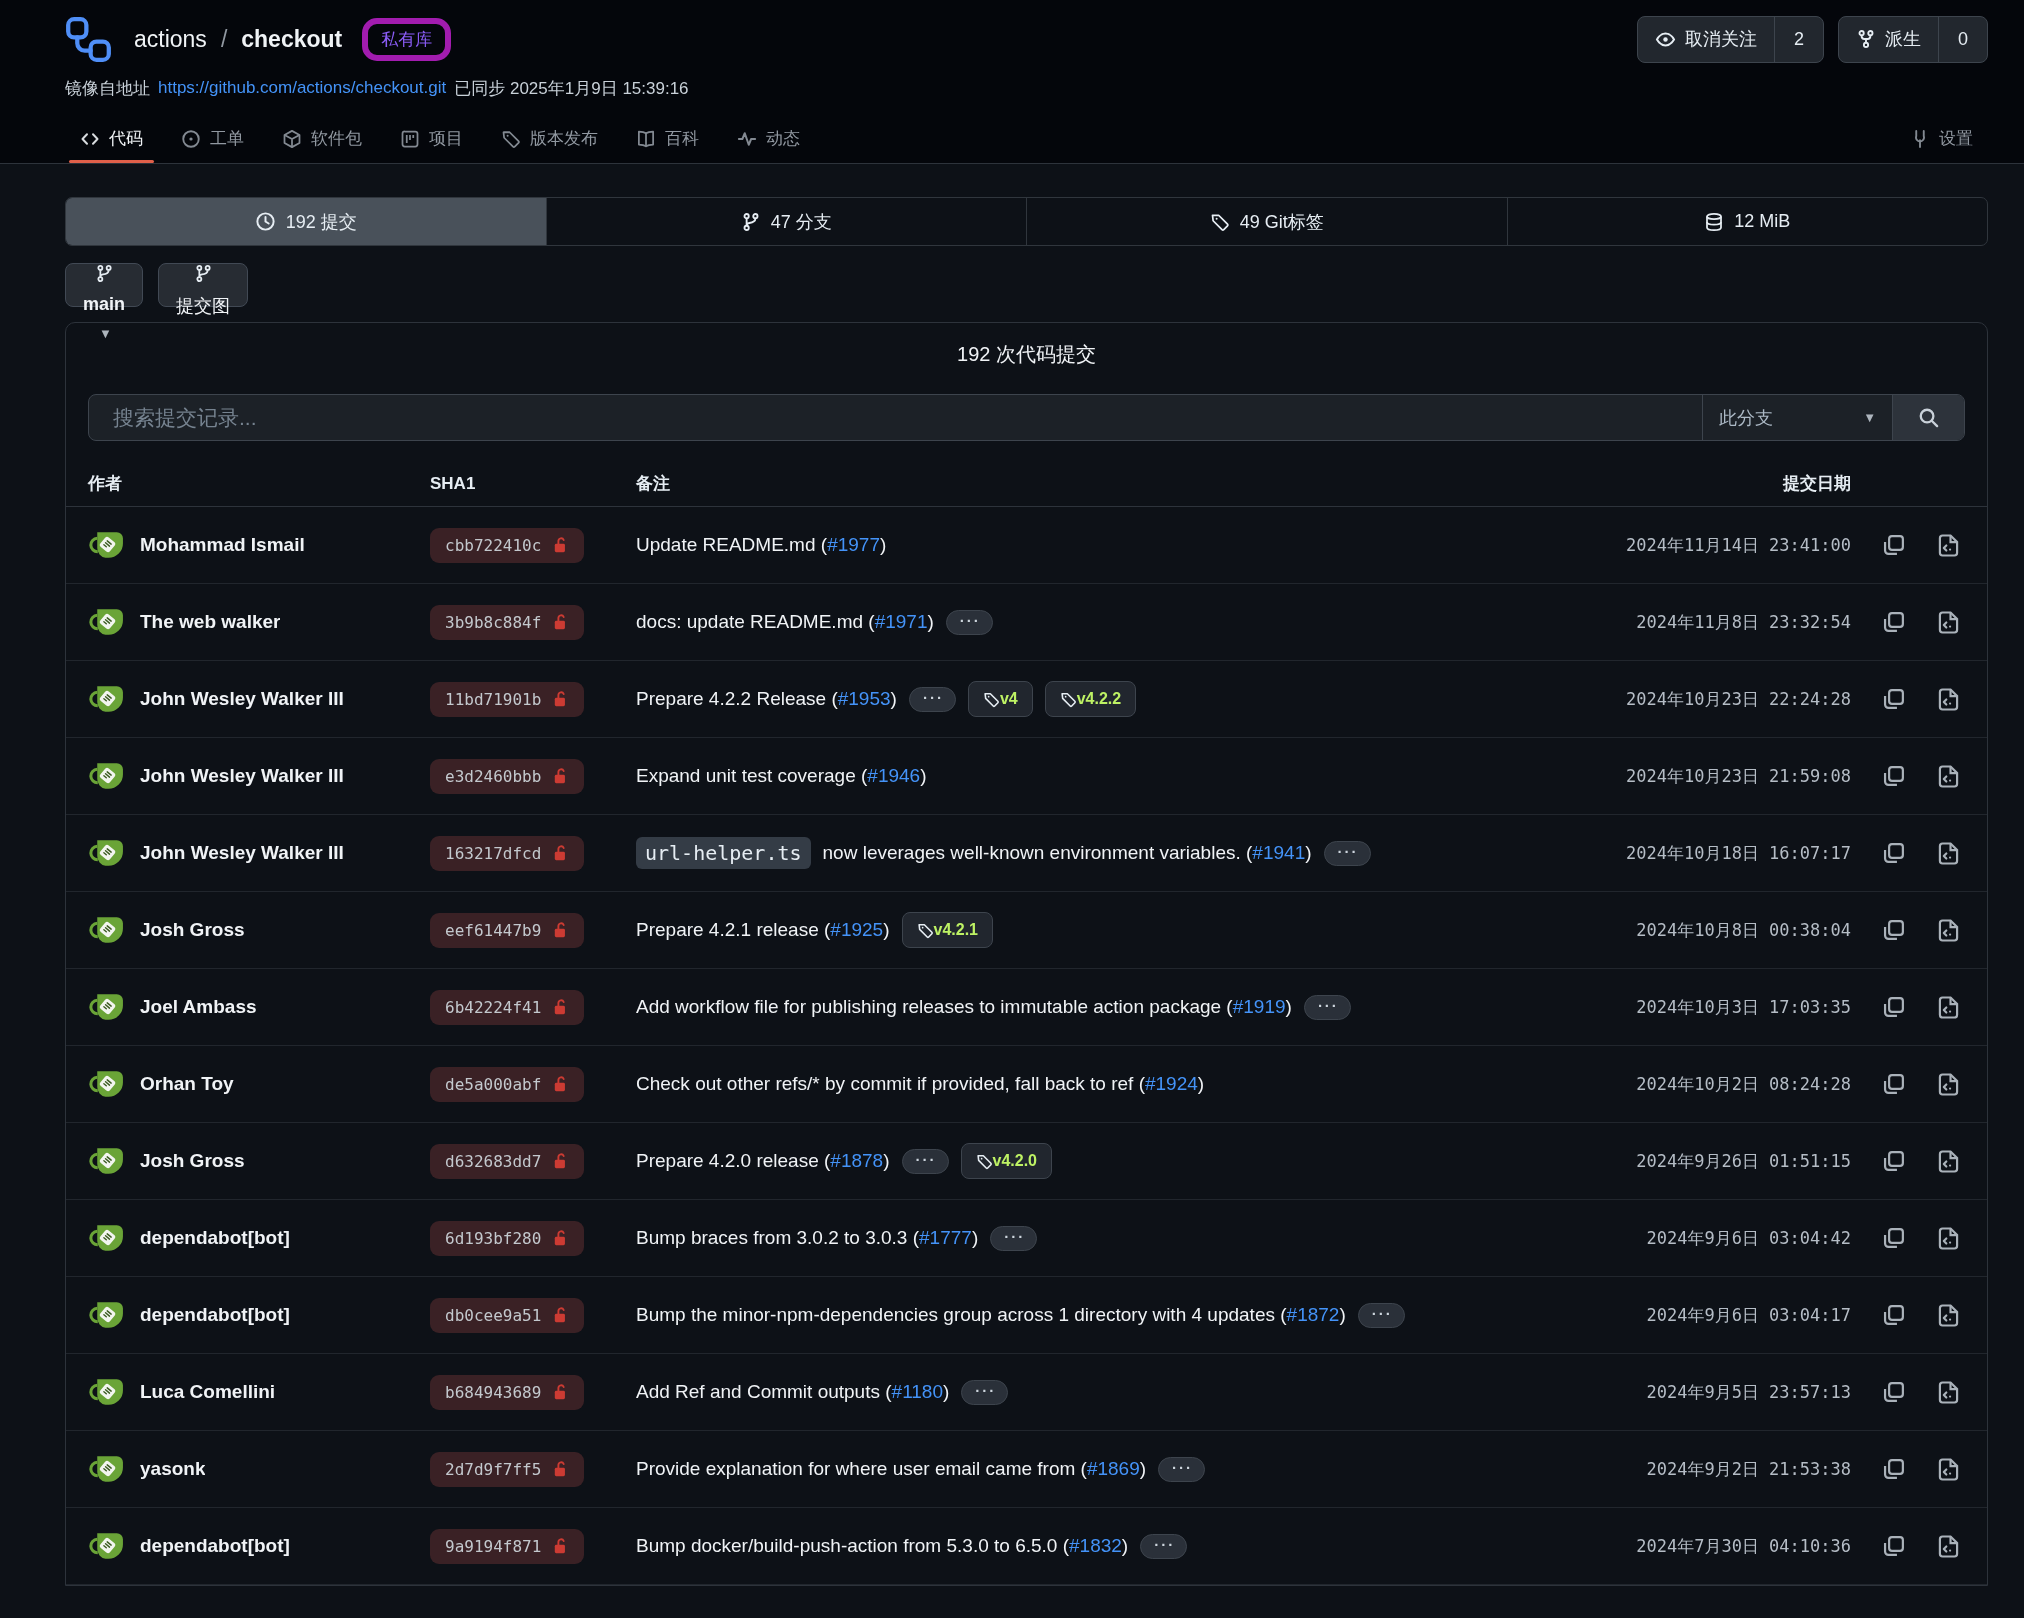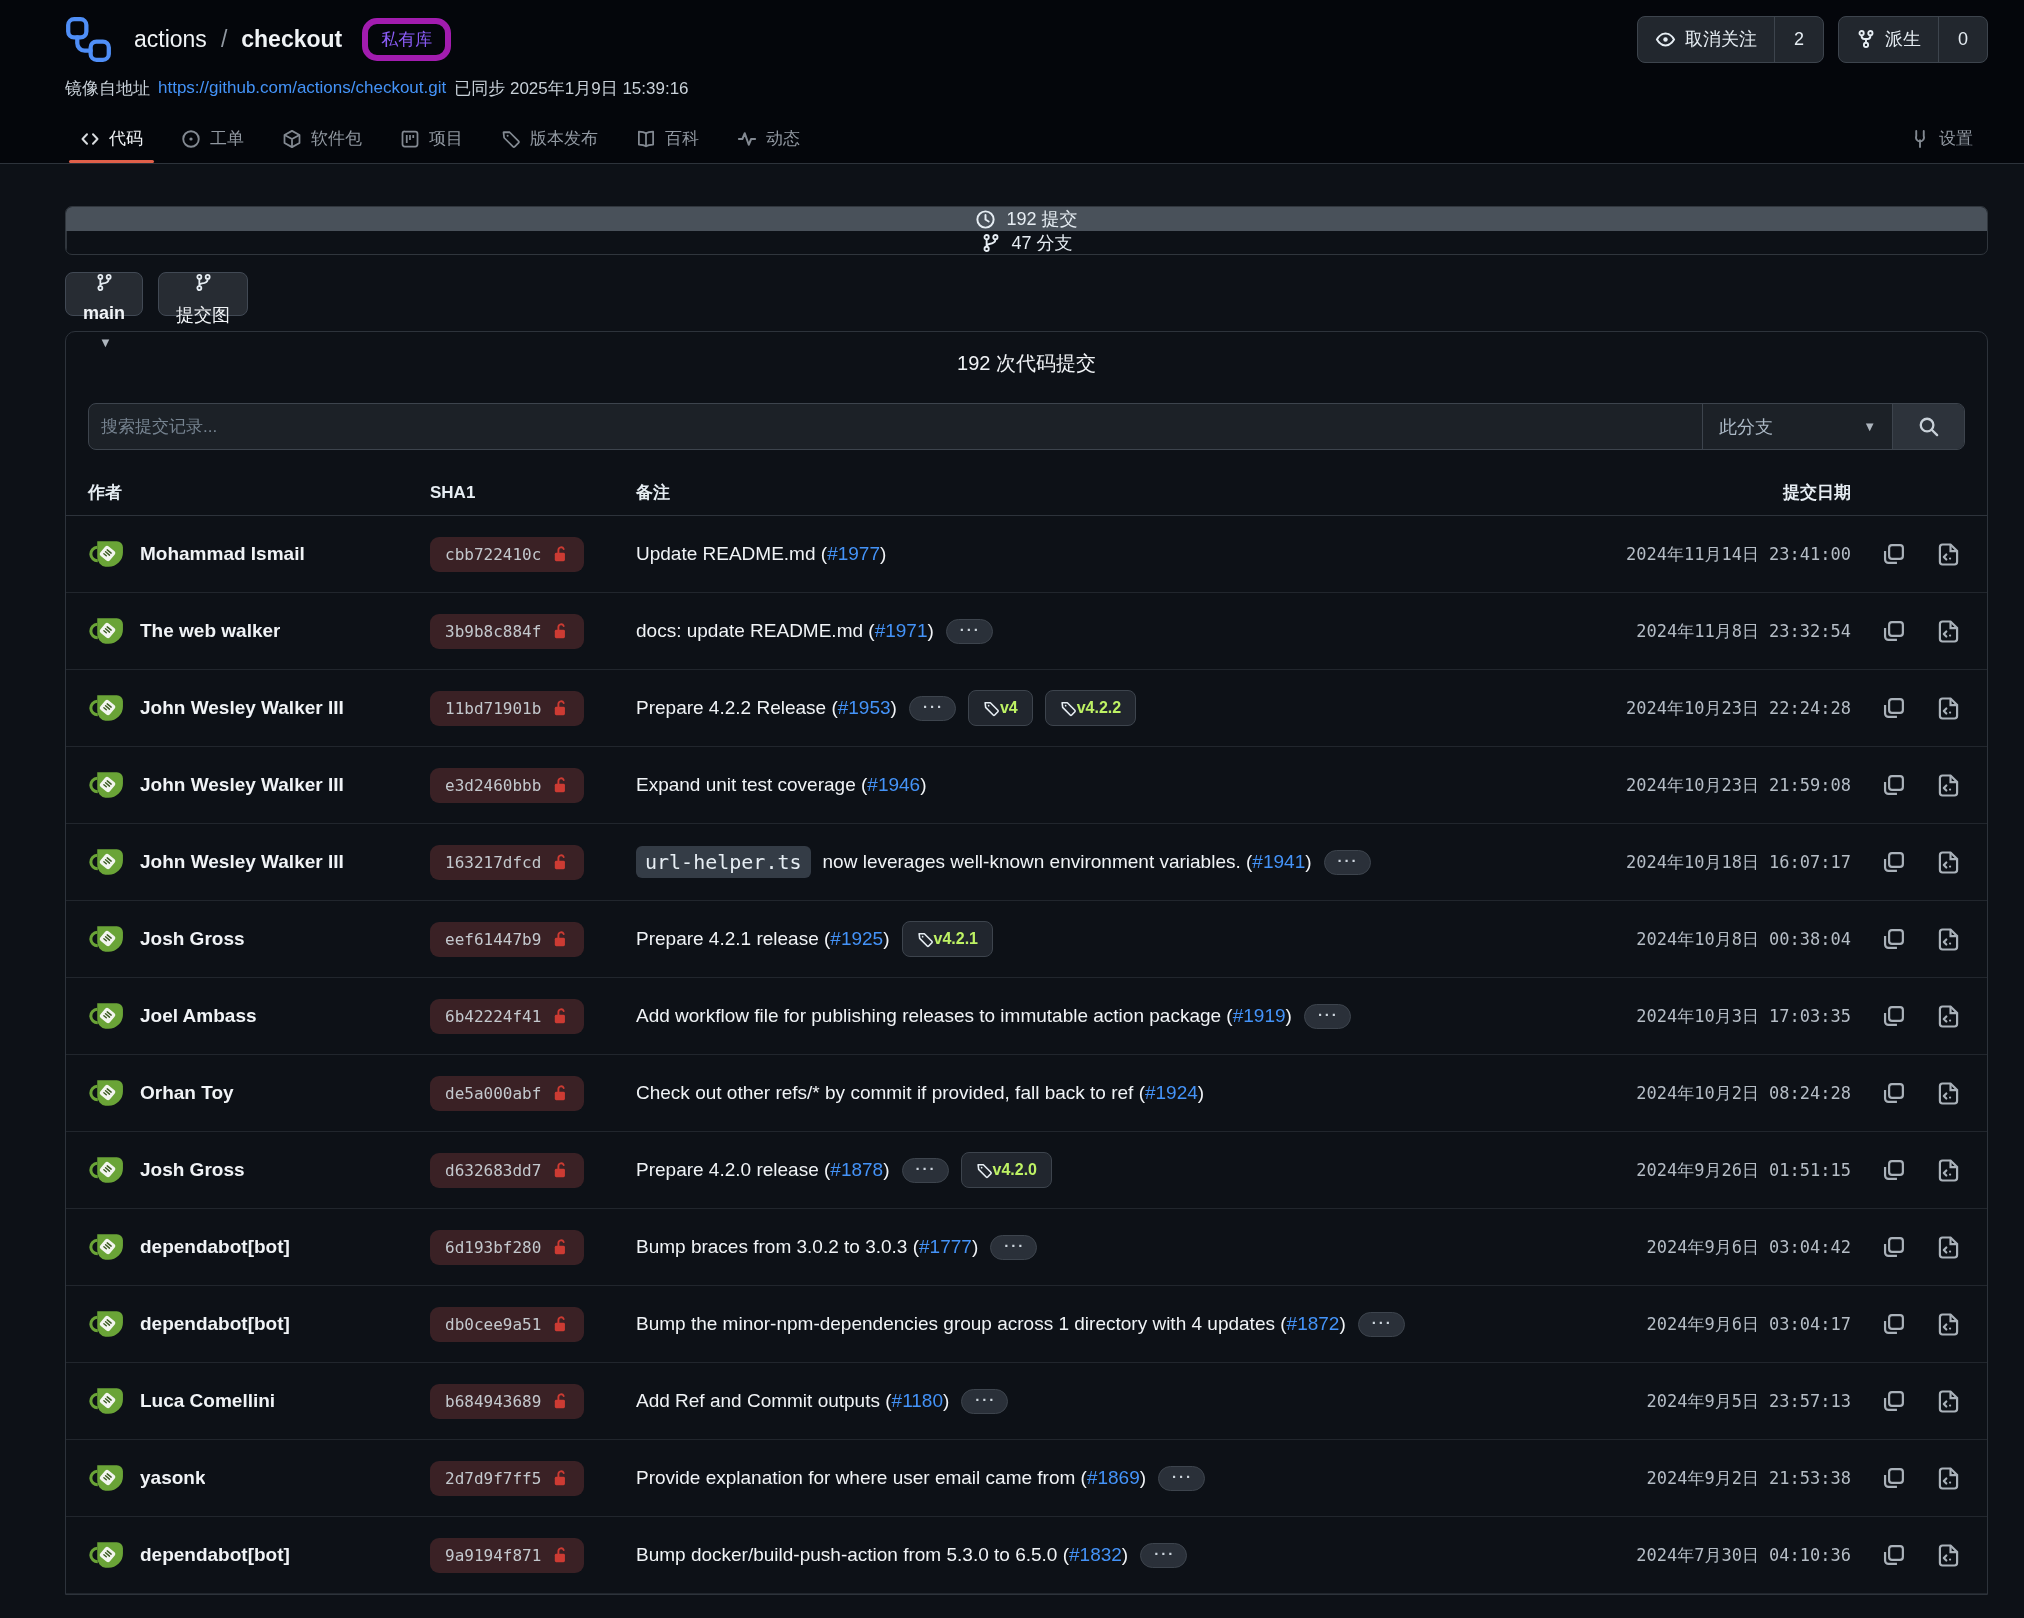--- a/index.html
+++ b/index.html
@@ -47,22 +47,22 @@
   .tab.active::after {
     content:""; position:absolute; left:4px; right:4px; bottom:0; height:3px;
     background:#e0604a; border-radius:2px;
   }
   .tab.right { margin-left:auto; margin-right:0;align-items:center; }
 
   
   .content { padding:0 36px 0 65px; }
 
   .stats-bar {
-    margin-top:42px; height:49px; display:flex;
-    border:1px solid #30363d; border-radius:7px; overflow:hidden; background:#0d1117;flex-direction:column;
+    margin-top:33px; height:49px; display:flex;
+    border:1px solid #30363d; border-radius:7px; overflow:hidden; background:#0d1117;
   }
   .seg {
     flex:1; display:flex; align-items:center; justify-content:center; gap:10px;
     color:#e6edf3; font-size:18px; cursor:pointer; border-left:1px solid #30363d;
   }
   .seg:first-child { border-left:none; }
   .seg.active { background:#49515a; }
 
   .toolbar { margin-top:17px; display:flex; gap:15px; height:44px; }
   .tbtn {
@@ -77,21 +77,21 @@
     background:#0d1117; overflow:hidden;
   }
   .panel-header { padding:18px 22px; font-size:20px; color:#f0f3f6;text-align:center; }
   .search-row { padding:8px 22px 20px 22px; }
   .search-group {
     display:flex; height:47px; border:1px solid #3d444d; border-radius:8px; overflow:hidden;
     background:#1c2127;
   }
   .search-input {
     flex:1; background:transparent; border:none; outline:none; color:#e6edf3;
-    font-size:17px; padding:0 12px; font-family:inherit;
+    font-size:21px; padding:0 24px; font-family:inherit;
   }
   .search-input::placeholder { color:#768390; }
   .scope-select {
     width:190px; display:flex; align-items:center; justify-content:space-between;
     padding:0 16px; border-left:1px solid #3d444d; color:#adbac7; font-size:18px; cursor:pointer;
   }
   .search-btn {
     width:72px; display:flex; align-items:center; justify-content:center;
     border-left:1px solid #3d444d; background:#2d333b; cursor:pointer;
   }

